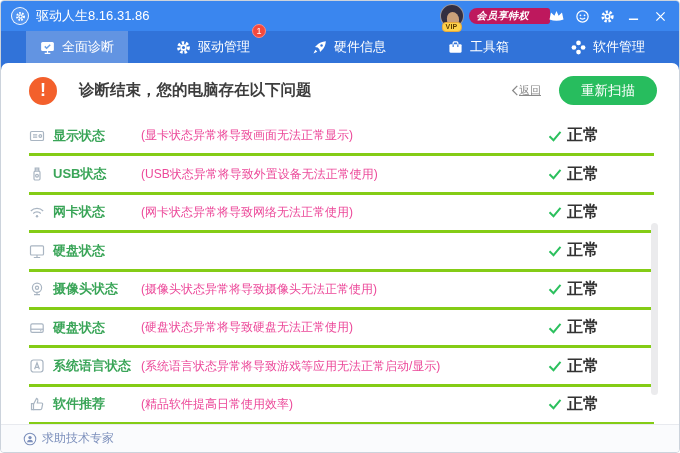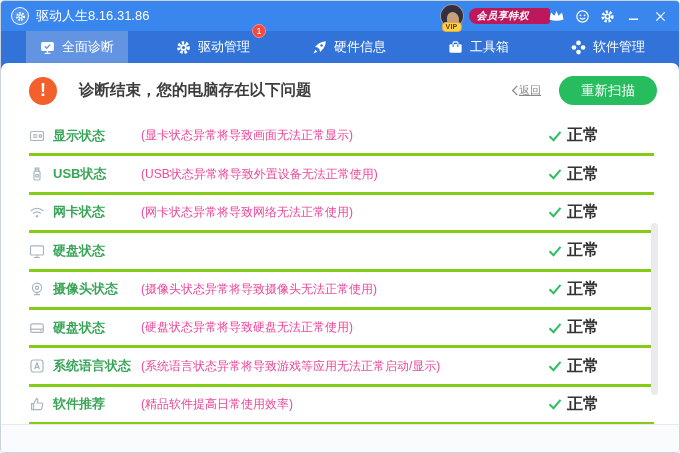--- a/index.html
+++ b/index.html
@@ -375,15 +375,23 @@
           </span>
         </div>
 
       </div>
     </div>
   </div>
 
   <div class="scroll-thumb"></div>
 
   <div class="footer">
+    <div class="footer-link">
+      <svg width="14" height="14" viewBox="0 0 16 16">
+        <circle cx="8" cy="8" r="6.6" fill="none" stroke="#7d90bc" stroke-width="1.2"></circle>
+        <circle cx="8" cy="6.4" r="1.9" fill="#7d90bc"></circle>
+        <path d="M4.4 11.6 a3.7 3.7 0 0 1 7.2 0" fill="#7d90bc"></path>
+      </svg>
+      <span>求助技术专家</span>
+    </div>
   </div>
 
 </div>
 
 </body></html>

